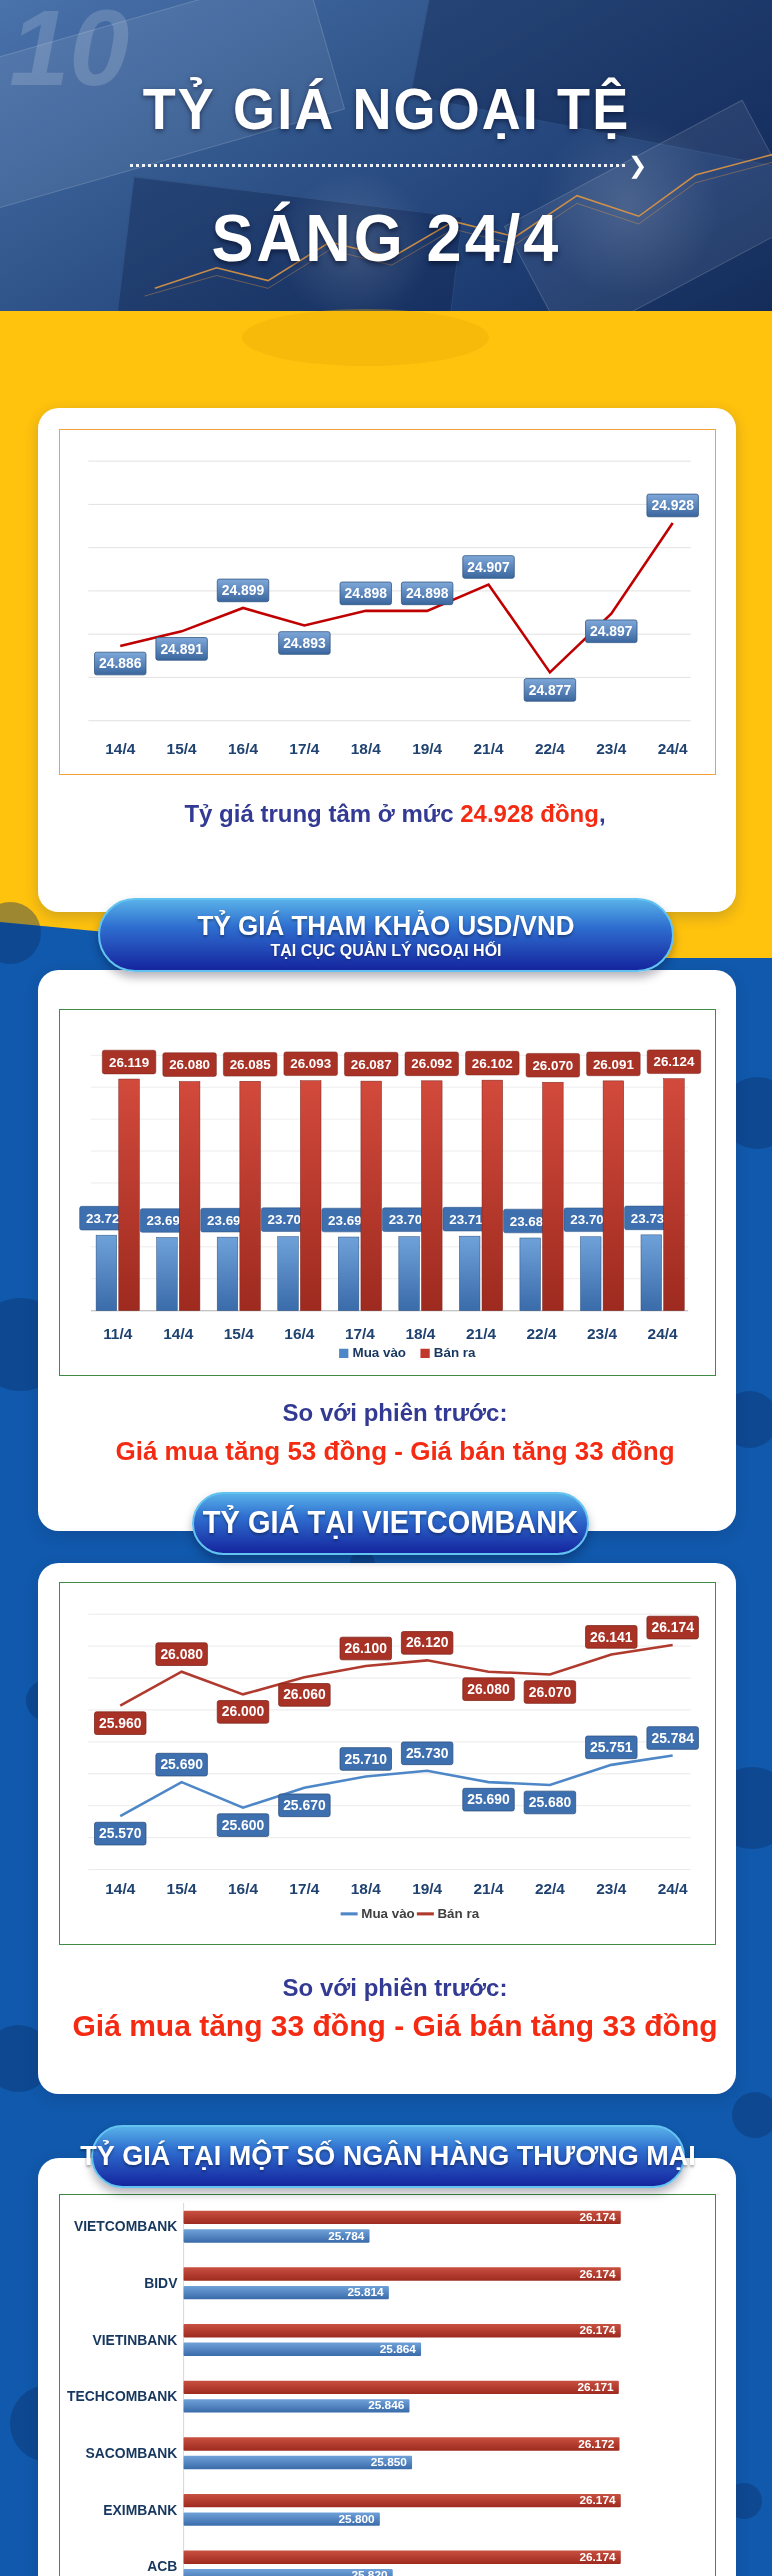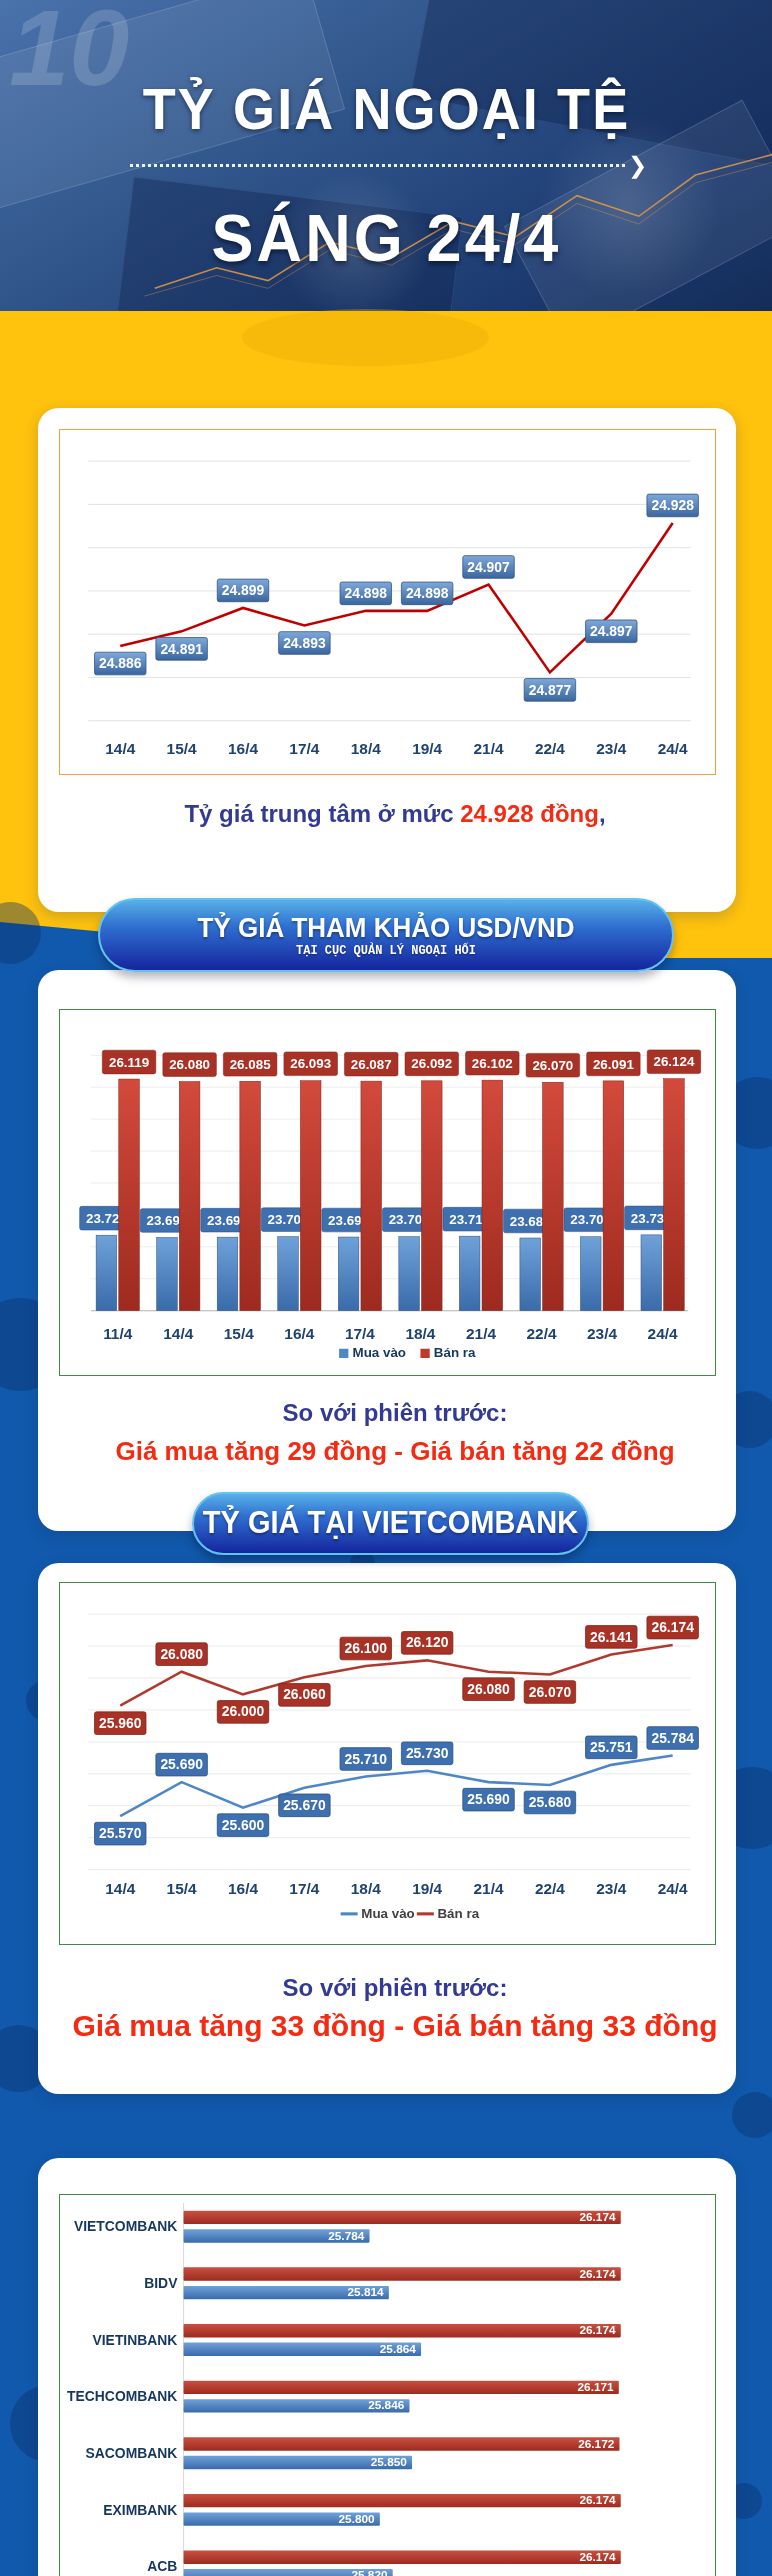--- a/index.html
+++ b/index.html
@@ -132,21 +132,21 @@
         <text x="1189.8" y="628" text-anchor="middle" font-size="30" font-weight="bold" fill="#1F4270">24/4</text>
       </svg>
   </div>
   <div class="desc" style="top:796px;font-size:24px;line-height:36px;">
     <div><span>Tỷ giá trung tâm ở mức </span><span class="red">24.928 đồng</span><span>,</span></div>
   </div>
 
   <div class="card" style="top:970px;height:561px;"></div>
   <div class="pill" style="left:98px;top:898px;width:572px;height:70px;">
     <div class="l1" style="font-size:26px;">TỶ GIÁ THAM KHẢO USD/VND</div>
-    <div class="l2" style="font-size:12px;font-family:Liberation Mono, monospace;">TẠI CỤC QUẢN LÝ NGOẠI HỐI</div>
+    <div class="l2" style="font-size:16px;">TẠI CỤC QUẢN LÝ NGOẠI HỐI</div>
   </div>
   <div class="chartbox bd-green" style="left:59px;top:1009px;width:655px;height:365px;">
     <svg id="c2" width="655" height="365" viewBox="0 0 1272 709">
         <defs>
           <linearGradient id="gb2" x1="0" y1="0" x2="0" y2="1">
             <stop offset="0%" stop-color="#6FA1D9"></stop>
             <stop offset="100%" stop-color="#3A6BAA"></stop>
           </linearGradient>
         </defs>
         <defs>
@@ -236,21 +236,21 @@
         <text x="1052.8" y="640" text-anchor="middle" font-size="30" font-weight="bold" fill="#1F4270">23/4</text>
         <text x="1170.3999999999999" y="640" text-anchor="middle" font-size="30" font-weight="bold" fill="#1F4270">24/4</text>
         <rect x="542" y="658" width="18" height="18" fill="#4E87C7"></rect>
         <text x="568" y="674" font-size="26" font-weight="bold" fill="#17375E">Mua vào</text>
         <rect x="700" y="658" width="18" height="18" fill="#C0392B"></rect>
         <text x="726" y="674" font-size="26" font-weight="bold" fill="#17375E">Bán ra</text>
       </svg>
   </div>
   <div class="desc" style="top:1394px;font-size:24px;line-height:38px;">
     <div><span>So với phiên trước:</span></div>
-    <div style="font-size:26px;"><span class="red">Giá mua tăng 29 đồng - Giá bán tăng 22 đồng</span></div>
+    <div style="font-size:26px;"><span class="red">Giá mua tăng 53 đồng - Giá bán tăng 33 đồng</span></div>
   </div>
 
   <div class="card" style="top:1563px;height:531px;"></div>
   <div class="pill" style="left:192px;top:1492px;width:393px;height:59px;">
     <div class="l1" style="font-size:29px;">TỶ GIÁ TẠI VIETCOMBANK</div>
   </div>
   <div class="chartbox bd-green" style="left:59px;top:1582px;width:655px;height:361px;">
     <svg id="c3" width="655" height="361" viewBox="0 0 1272 700">
         <line x1="55" y1="60" x2="1225" y2="60" stroke="#DDDDDD" stroke-width="1.2"></line>
         <line x1="55" y1="122" x2="1225" y2="122" stroke="#DDDDDD" stroke-width="1.2"></line>
@@ -318,20 +318,23 @@
         <line x1="693" y1="642" x2="726" y2="642" stroke="#B03A2E" stroke-width="6"></line>
         <text x="733" y="651" font-size="26" font-weight="bold" fill="#404040">Bán ra</text>
       </svg>
   </div>
   <div class="desc" style="top:1969px;font-size:24px;line-height:38px;">
     <div><span>So với phiên trước:</span></div>
     <div style="font-size:30px;"><span class="red">Giá mua tăng 33 đồng - Giá bán tăng 33 đồng</span></div>
   </div>
 
   <div class="card" style="top:2158px;height:612px;"></div>
+  <div class="pill" style="left:91px;top:2125px;width:590px;height:59px;">
+    <div class="l1" style="font-size:27px;">TỶ GIÁ TẠI MỘT SỐ NGÂN HÀNG THƯƠNG MẠI</div>
+  </div>
   <div class="chartbox bd-green" style="left:59px;top:2194px;width:655px;height:464px;">
     <svg id="c4" width="655" height="464" viewBox="0 0 1272 900">
         <defs>
           <linearGradient id="gr4" x1="0" y1="0" x2="0" y2="1">
             <stop offset="0%" stop-color="#C85040"></stop>
             <stop offset="100%" stop-color="#9E2A1F"></stop>
           </linearGradient>
         </defs>
         <defs>
           <linearGradient id="gb4" x1="0" y1="0" x2="0" y2="1">

